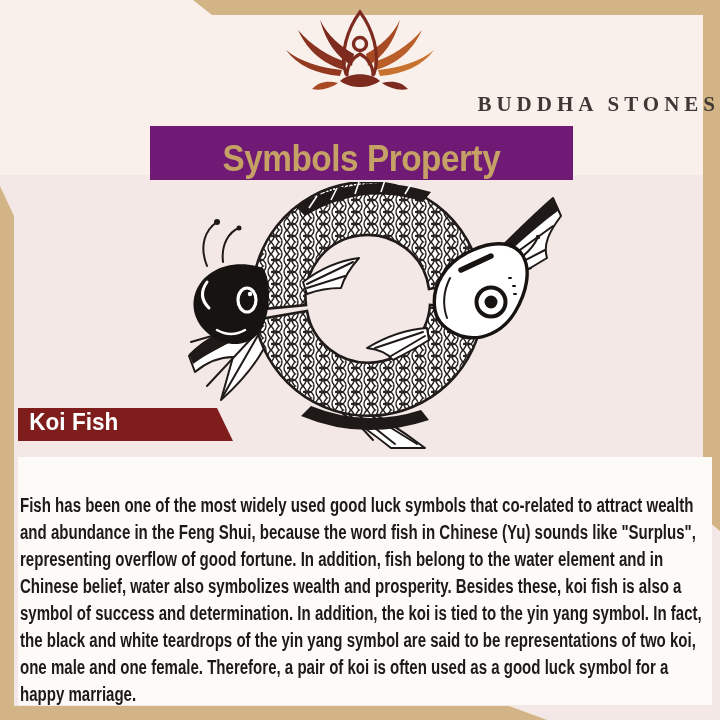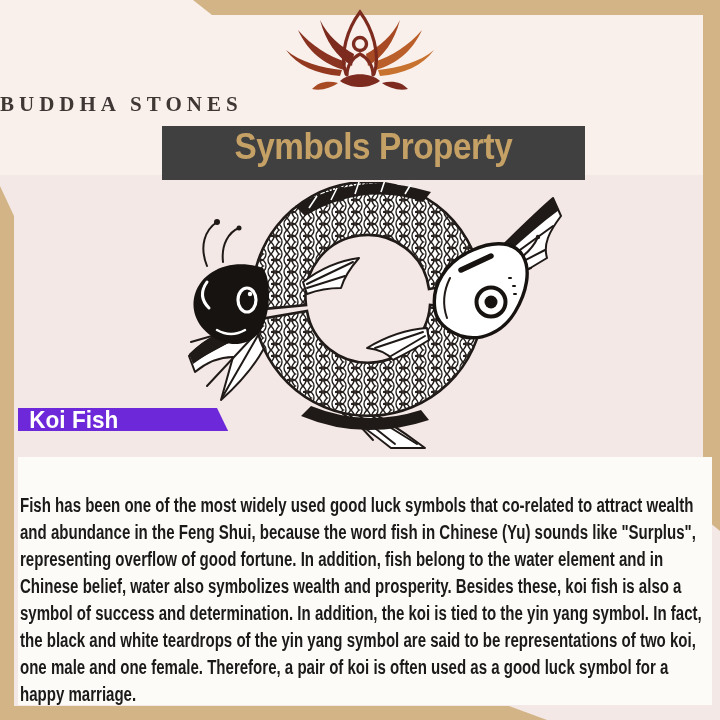--- a/index.html
+++ b/index.html
@@ -12,34 +12,34 @@
   .bar-top{left:193px;top:0;width:527px;height:15px;
            clip-path:polygon(0 0,527px 0,527px 15px,19px 15px);}
   .bar-right{left:703px;top:0;width:17px;height:531px;
            clip-path:polygon(0 0,17px 0,17px 531px,0 517px);}
   .bar-left{left:0;top:186px;width:14px;height:534px;
            clip-path:polygon(0 0,14px 30px,14px 534px,0 534px);}
   .bar-bottom{left:0;top:706px;width:547px;height:14px;
            clip-path:polygon(0 0,509px 0,547px 14px,0 14px);}
   
   .logo{position:absolute;left:268px;top:8px;width:184px;height:86px;}
-  .brand{position:absolute;left:0;top:92px;width:720px;text-align:left;
+  .brand{position:absolute;left:0;top:92px;width:720px;text-align:right;
          font-family:"Liberation Serif",serif;font-size:21px;font-weight:600;
          letter-spacing:5px;color:#3f3733;}
   
-  .title-banner{position:absolute;left:162px;top:126px;width:423px;height:54px;
-         background:#404040;display:flex;align-items:flex-start;justify-content:center;}
+  .title-banner{position:absolute;left:150px;top:126px;width:423px;height:54px;
+         background:#701a75;display:flex;align-items:flex-end;justify-content:center;}
   .title-banner .txt{display:inline-block;font-size:37px;font-weight:bold;color:#c5a166;
          letter-spacing:-0.5px;transform:scaleX(0.9);white-space:nowrap;}
   
   .koi{position:absolute;left:95px;top:182px;width:530px;height:270px;}
   
-  .section-label{position:absolute;left:18px;top:408px;width:215px;height:23px;
-         background:#6d28d9;clip-path:polygon(0 0,199px 0,215px 33px,0 33px);
-         display:flex;align-items:center;}
+  .section-label{position:absolute;left:18px;top:408px;width:215px;height:33px;
+         background:#7f1d1d;clip-path:polygon(0 0,199px 0,215px 33px,0 33px);
+         display:flex;align-items:flex-start;}
   .section-label .txt{display:inline-block;transform:scaleX(0.94);transform-origin:0 50%;
          padding-left:12px;font-size:24px;font-weight:bold;color:#ffffff;white-space:nowrap;}
   
   .panel{position:absolute;left:18px;top:457px;width:694px;height:248px;background:#fdfbf8;}
   .benefits{position:absolute;left:18px;top:459px;width:694px;text-align:center;}
   .benefits .txt{display:inline-block;transform:scaleX(0.88);font-size:28px;font-weight:bold;
          color:#c5a166;letter-spacing:-0.5px;white-space:nowrap;}
   .description{position:absolute;left:20px;top:492px;width:900px;
          transform:scaleX(0.771);transform-origin:0 0;
          font-size:19.5px;font-weight:bold;line-height:27px;color:#1c1a19;}

